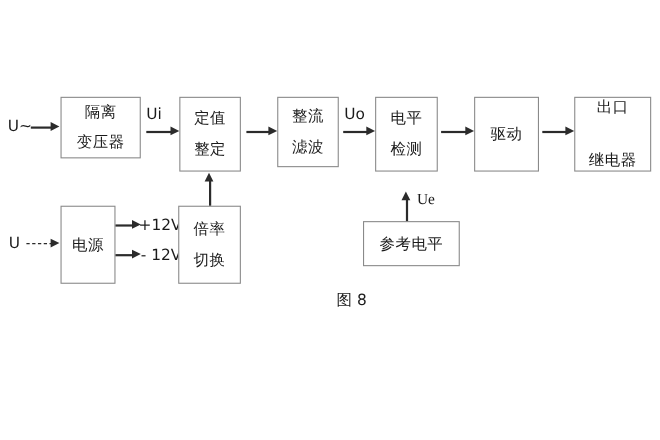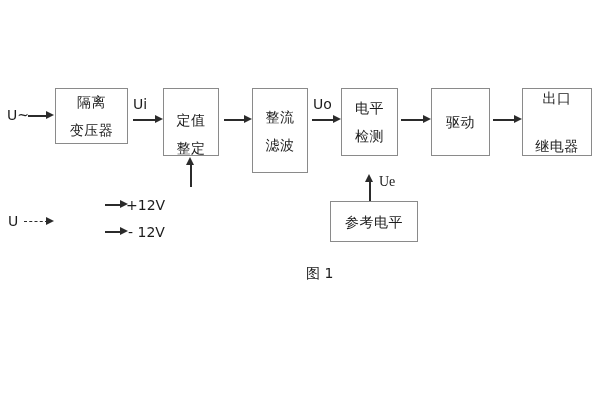--- a/index.html
+++ b/index.html
@@ -121,31 +121,31 @@
     <div class="line">变压器</div>
   </div>
 
   <div class="lbl lat" style="left:133px; top:97px;">Ui</div>
 
   <div class="harrow" style="left:133px; top:115px; width:30px;">
     <div class="shaft" style="width:23px;"></div>
     <div class="head" style="left:22px;"></div>
   </div>
 
-  <div class="box" style="left:163px; top:88px; width:56px; height:68px;justify-content:flex-end;">
+  <div class="box" style="left:163px; top:88px; width:56px; height:68px;">
     <div class="line">定值</div>
     <div class="line">整定</div>
   </div>
 
   <div class="harrow" style="left:224px; top:115px; width:28px;">
     <div class="shaft" style="width:21px;"></div>
     <div class="head" style="left:20px;"></div>
   </div>
 
-  <div class="box" style="left:252px; top:88px; width:56px; height:85px;">
+  <div class="box" style="left:252px; top:88px; width:56px; height:64px;">
     <div class="line">整流</div>
     <div class="line">滤波</div>
   </div>
 
   <div class="lbl lat" style="left:313px; top:97px;">Uo</div>
 
   <div class="harrow" style="left:312px; top:115px; width:29px;">
     <div class="shaft" style="width:22px;"></div>
     <div class="head" style="left:21px;"></div>
   </div>
@@ -174,44 +174,51 @@
     <div class="line">继电器</div>
   </div>
 
   <div class="lbl lat" style="left:8px; top:214px;">U</div>
 
   <div class="harrow dashed" style="left:24px; top:217px; width:31px;">
     <div class="shaft" style="width:24px;"></div>
     <div class="head" style="left:22px;"></div>
   </div>
 
+  <div class="box single" style="left:55px; top:187px; width:50px; height:71px;">
+    <div class="line">电源</div>
+  </div>
 
   <div class="harrow" style="left:105px; top:200px; width:23px;">
     <div class="shaft" style="width:16px;"></div>
     <div class="head" style="left:15px;"></div>
   </div>
   <div class="lbl lat" style="left:126px; top:198px;">+12V</div>
 
   <div class="harrow" style="left:105px; top:227px; width:23px;">
     <div class="shaft" style="width:16px;"></div>
     <div class="head" style="left:15px;"></div>
   </div>
   <div class="lbl lat" style="left:128px; top:225px;">- 12V</div>
 
+  <div class="box" style="left:162px; top:187px; width:57px; height:71px;">
+    <div class="line">倍率</div>
+    <div class="line">切换</div>
+  </div>
 
   <div class="varrow" style="left:186px; top:157px; height:30px;">
     <div class="shaft" style="top:5px; height:25px;"></div>
     <div class="head"></div>
   </div>
 
   <div class="box single" style="left:330px; top:201px; width:88px; height:41px;">
     <div class="line">参考电平</div>
   </div>
 
   <div class="varrow" style="left:365px; top:174px; height:27px;">
     <div class="shaft" style="top:5px; height:22px;"></div>
     <div class="head"></div>
   </div>
   <div class="lbl lat" style="left:379px; top:175px;font-family:Liberation Serif, serif;">Ue</div>
 
-  <div class="caption" style="left:306px; top:266px;">图 1</div>
+  <div class="caption" style="left:306px; top:266px;">图 8</div>
 
 </div>
 
 </body></html>

